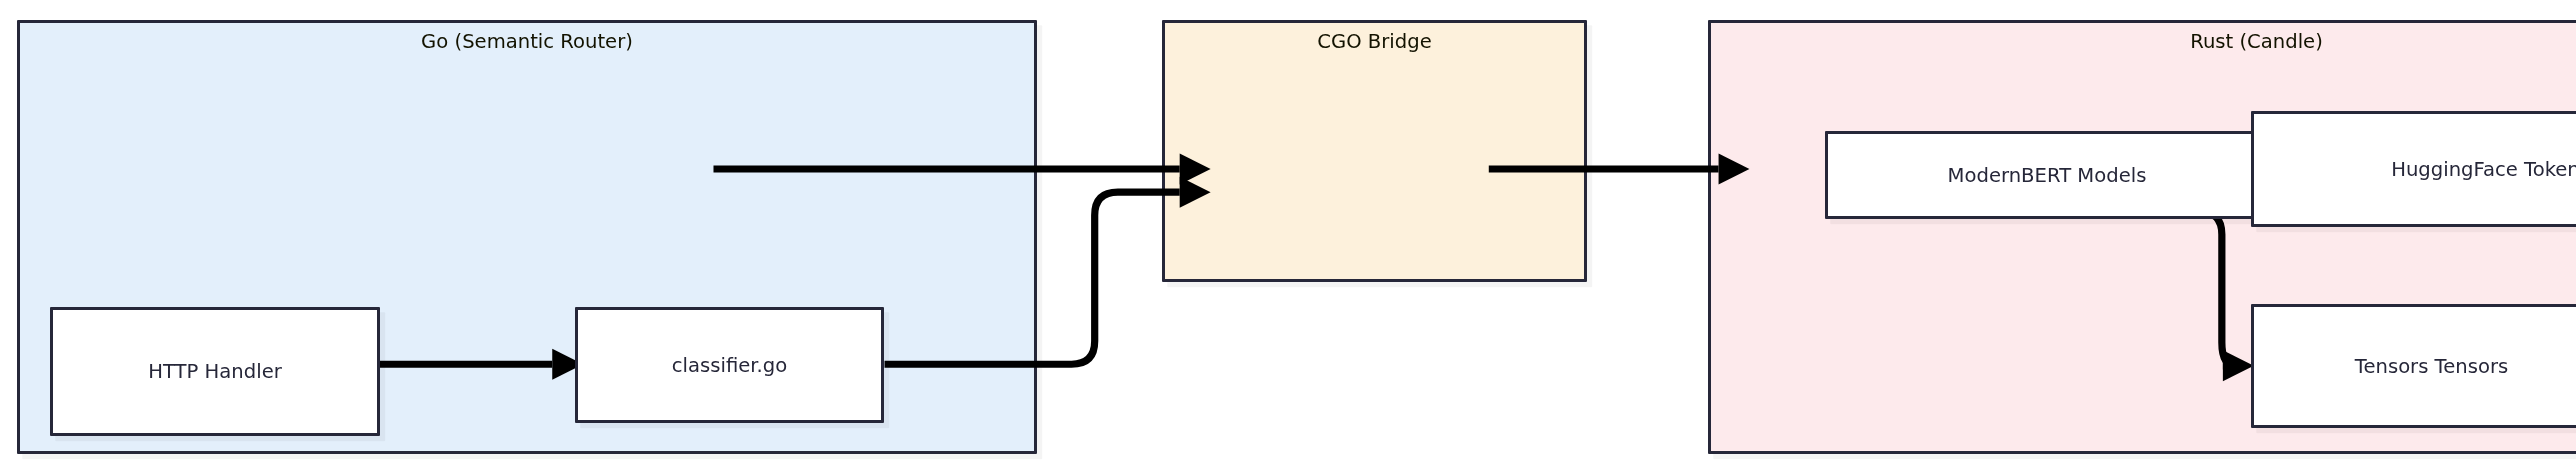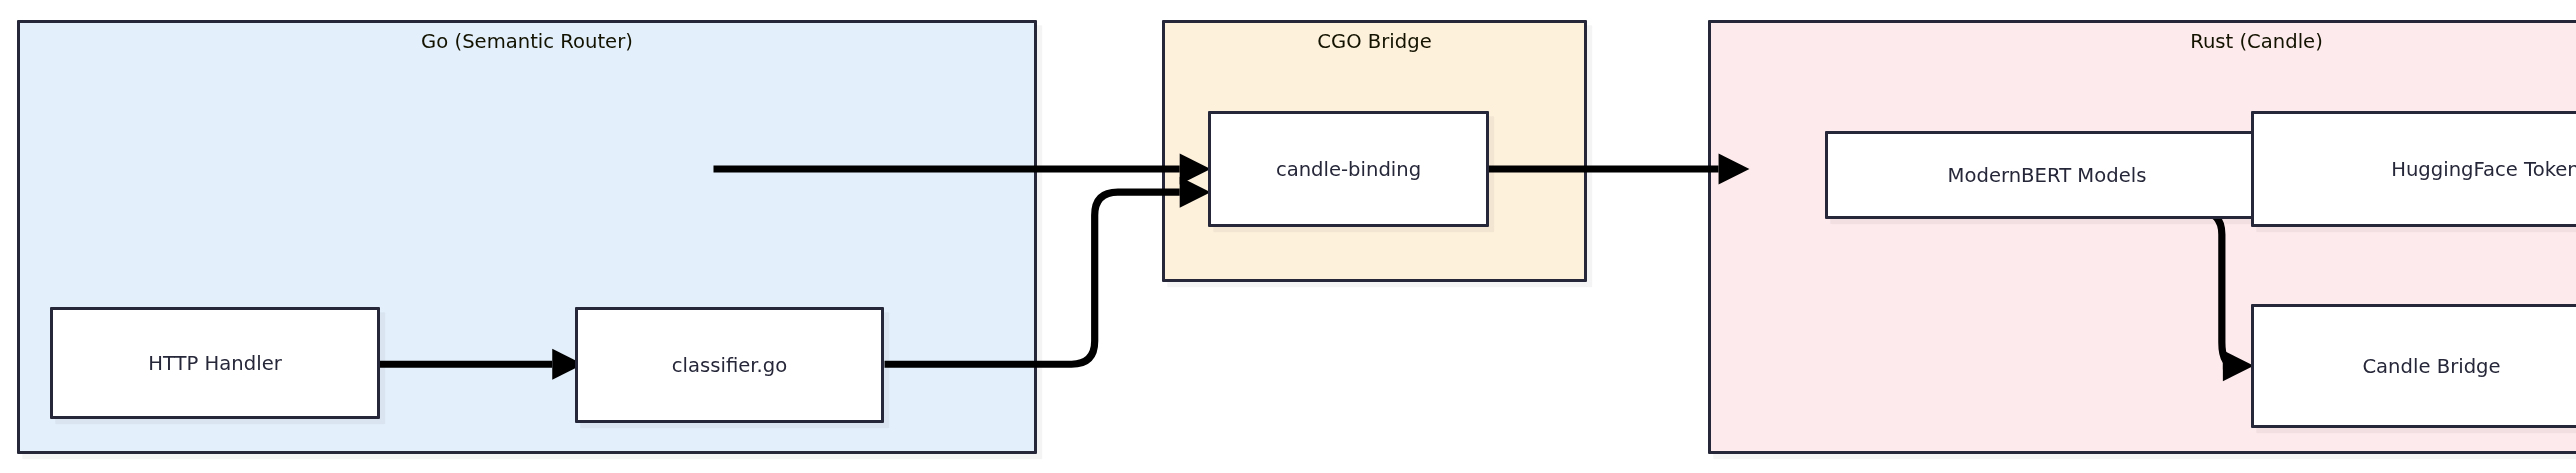--- a/index.html
+++ b/index.html
@@ -56,21 +56,21 @@
     box-shadow: 5.2px 5.2px 0 0 rgba(0,0,0,0.045);
   }
   .node-label {
     font-size: 19.6px;
     line-height: 23px;
     color: #262739;
     white-space: nowrap;
     font-family: "DejaVu Sans", "Liberation Sans", sans-serif;
   }
 
-  #node-http-handler  { left: 50px;  top: 307px; width: 330px; height: 112px; }
+  #node-http-handler  { left: 50px;  top: 307px; width: 330px; height: 129px; }
   #node-classifier    { left: 575px;top: 307px; width: 309px; height: 116px; }
   #node-hallucination { left: 433px; top: 111px; width: 281px; height: 116px; }
   #node-candle-binding{ left: 1208px;top: 111px; width: 281px; height: 116px; }
   #node-modernbert    { left: 1825px;top: 131px; width: 444px; height: 88px; }
   #node-hf-tokenizers { left: 2251px;top: 111px; width: 515px; height: 116px; }
   #node-candle-tensors{ left: 2251px;top: 304px; width: 361px; height: 124px; }
 
   
   #edges {
     position: absolute;
@@ -138,30 +138,27 @@
 
   <div class="node" id="node-http-handler">
     <span class="node-label">HTTP Handler</span>
   </div>
 
   <div class="node" id="node-classifier">
     <span class="node-label">classifier.go</span>
   </div>
 
 
-  <div class="node" id="node-candle-binding">
-    <span class="node-label">candle-binding</span>
-  </div>
 
   <div class="node" id="node-modernbert">
     <span class="node-label">ModernBERT Models</span>
   </div>
 
   <div class="node" id="node-hf-tokenizers">
     <span class="node-label">HuggingFace Tokenizers</span>
   </div>
 
   <div class="node" id="node-candle-tensors">
-    <span class="node-label">Candle Bridge</span>
+    <span class="node-label">Tensors Tensors</span>
   </div>
 
 </div>
 
 
 </body></html>

